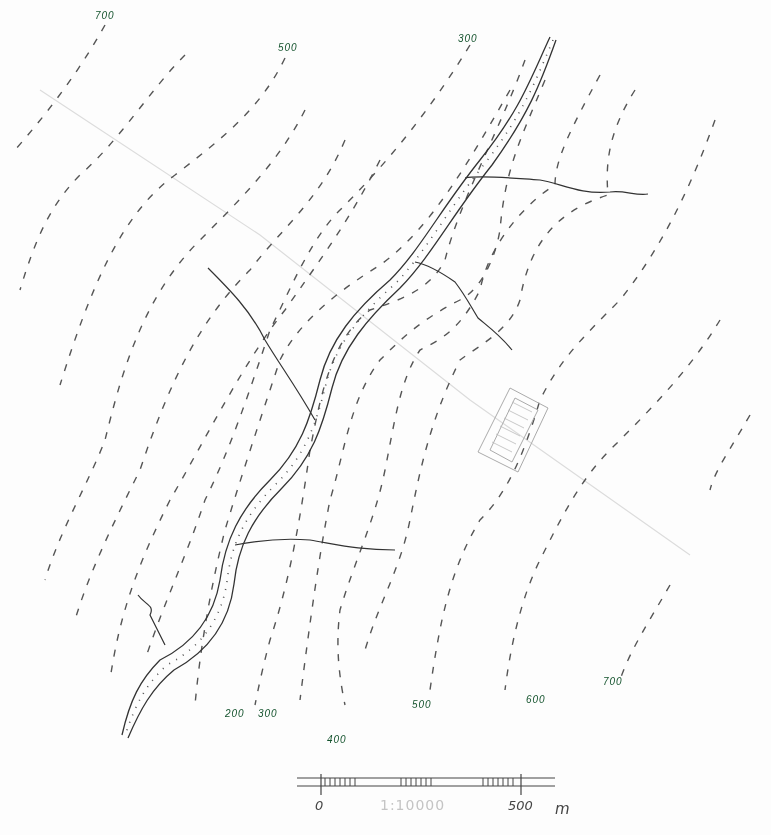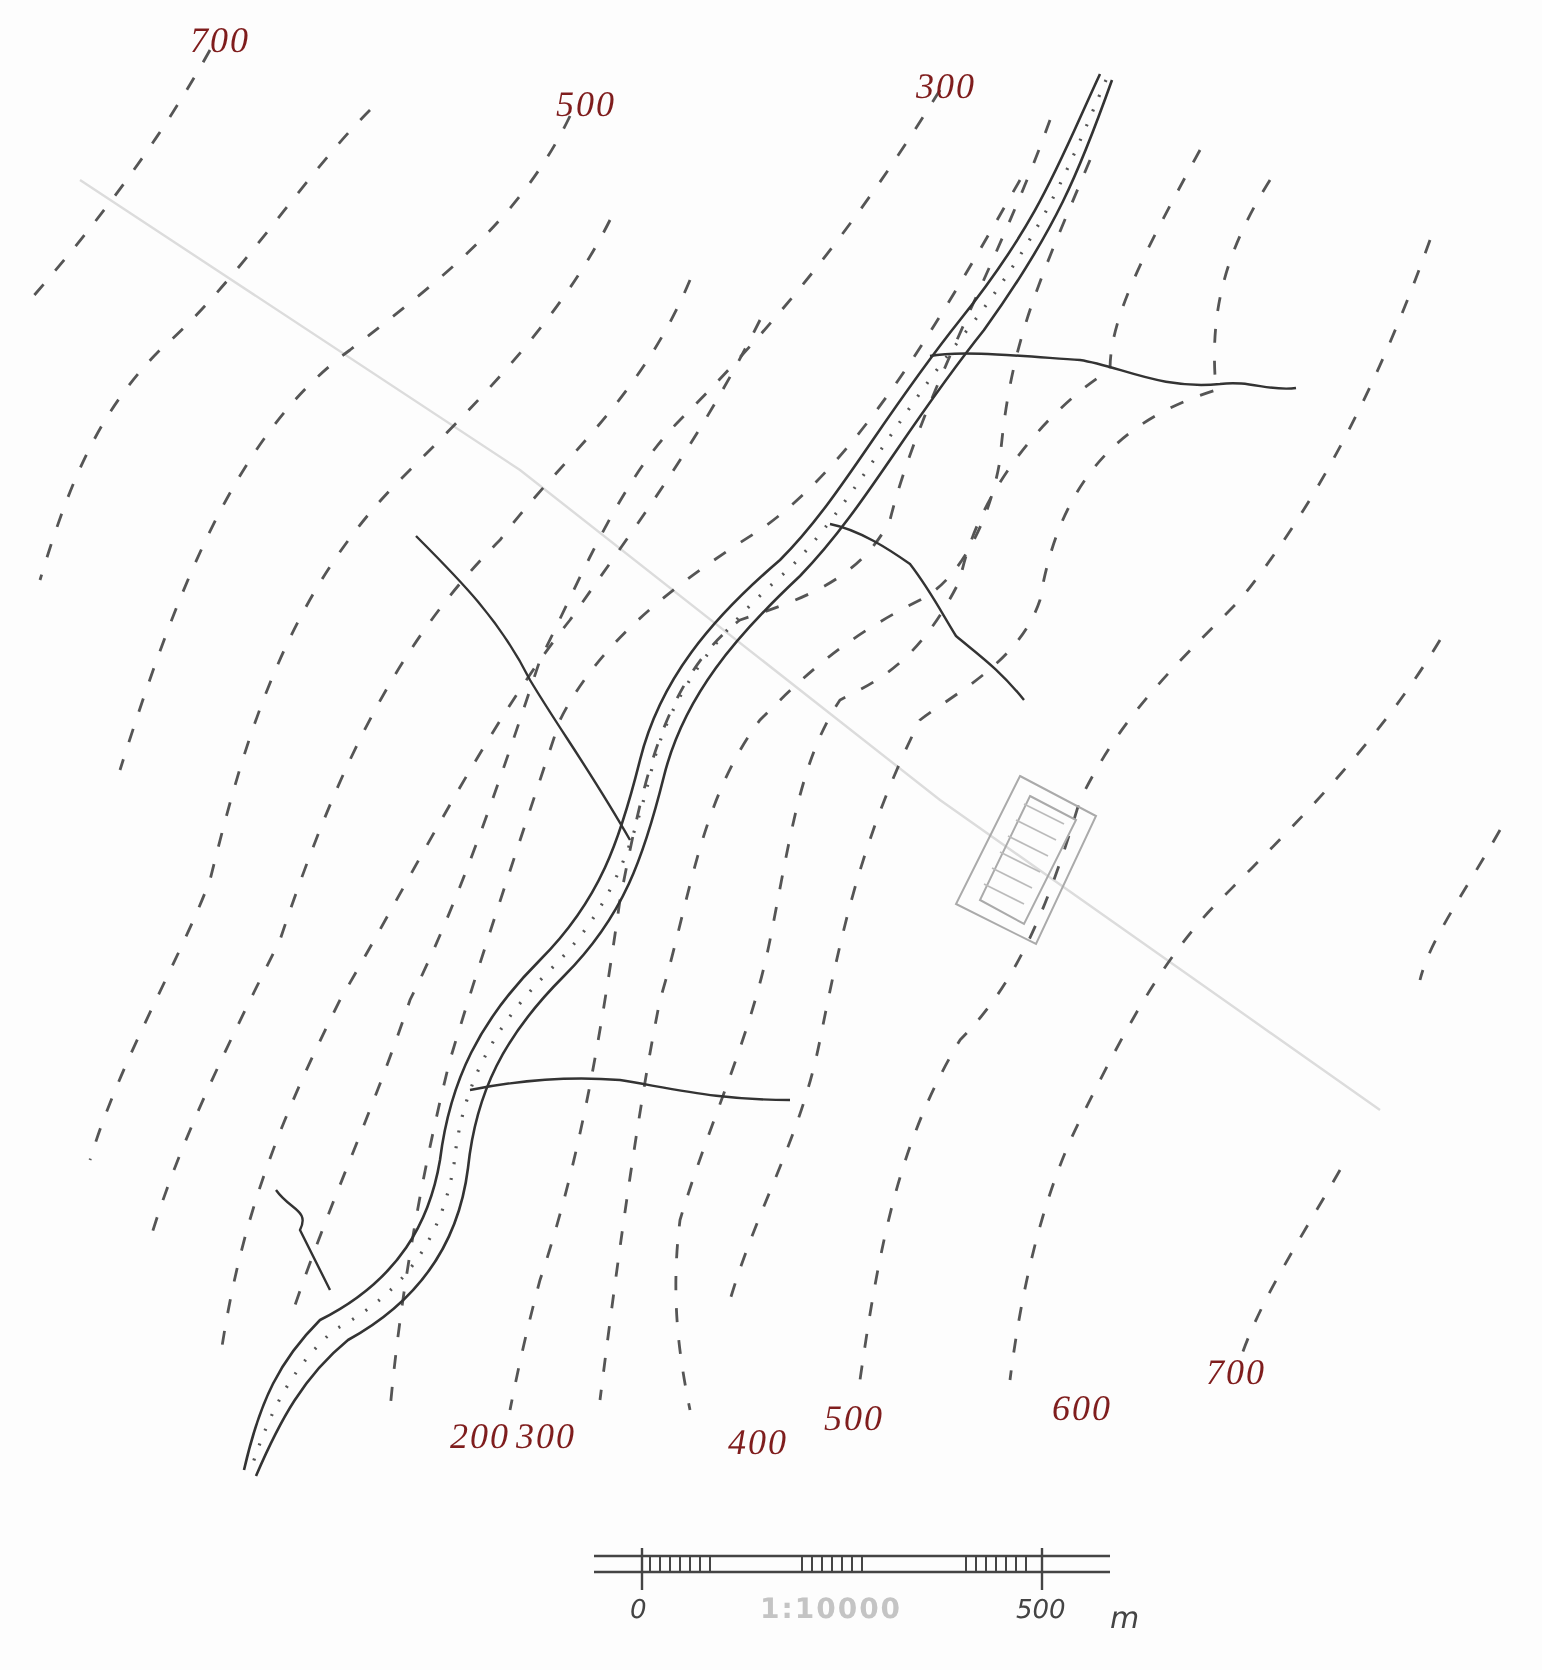--- a/index.html
+++ b/index.html
@@ -1,18 +1,18 @@
 <!DOCTYPE html>
 <html><head>
 <meta charset="utf-8">
 <style>
   html,body{margin:0;padding:0;background:#fdfdfd;}
   #canvas{position:relative;width:771px;height:835px;background:#fdfdfd;overflow:hidden;font-family:"DejaVu Sans",sans-serif;}
   svg{position:absolute;left:0;top:0;}
-  .lbl{position:absolute;font-family:Liberation Serif, serif;font-style:italic;font-size:18px;color:#7f1d1d;letter-spacing:1px;}
+  .lbl{position:absolute;font-family:Liberation Sans, sans-serif;font-style:italic;font-size:10px;color:#14532d;letter-spacing:1px;}
   .scale-lbl{position:absolute;font-family:"DejaVu Sans",sans-serif;font-size:13px;color:#444;font-style:italic;}
   .scale-ratio{position:absolute;font-family:"DejaVu Sans",sans-serif;font-size:14px;color:#c4c4c4;letter-spacing:1px;}
 </style>
 </head>
 <body>
 
 <div id="canvas">
 <svg width="771" height="835" viewBox="0 0 771 835">
 
   <path d="M40 90 L260 235 L470 400 L690 555" stroke="#dcdcdc" stroke-width="1.2" fill="none"></path>
@@ -95,22 +95,22 @@
     </g>
   </g>
 </svg>
 
 <span class="lbl" style="left:95px;top:10px;">700</span>
 <span class="lbl" style="left:278px;top:42px;">500</span>
 <span class="lbl" style="left:458px;top:33px;">300</span>
 
 <span class="lbl" style="left:180px;top:708px;margin-left:45px;">200</span>
 <span class="lbl" style="left:258px;top:708px;">300</span>
-<span class="lbl" style="left:327px;top:711px;margin-left:37px;">400</span>
+<span class="lbl" style="left:327px;top:734px;">400</span>
 <span class="lbl" style="left:412px;top:699px;">500</span>
 <span class="lbl" style="left:505px;top:694px;margin-left:21px;">600</span>
 <span class="lbl" style="left:603px;top:676px;">700</span>
 
 <span class="scale-lbl" style="left:315px;top:798px;">0</span>
-<span class="scale-ratio" style="left:380px;top:797px;font-weight:bold;">1:10000</span>
+<span class="scale-ratio" style="left:380px;top:797px;">1:10000</span>
 <span class="scale-lbl" style="left:508px;top:798px;">500</span>
 <span class="scale-lbl" style="left:555px;top:800px;font-size:15px;">m</span>
 </div>
 
 </body></html>

